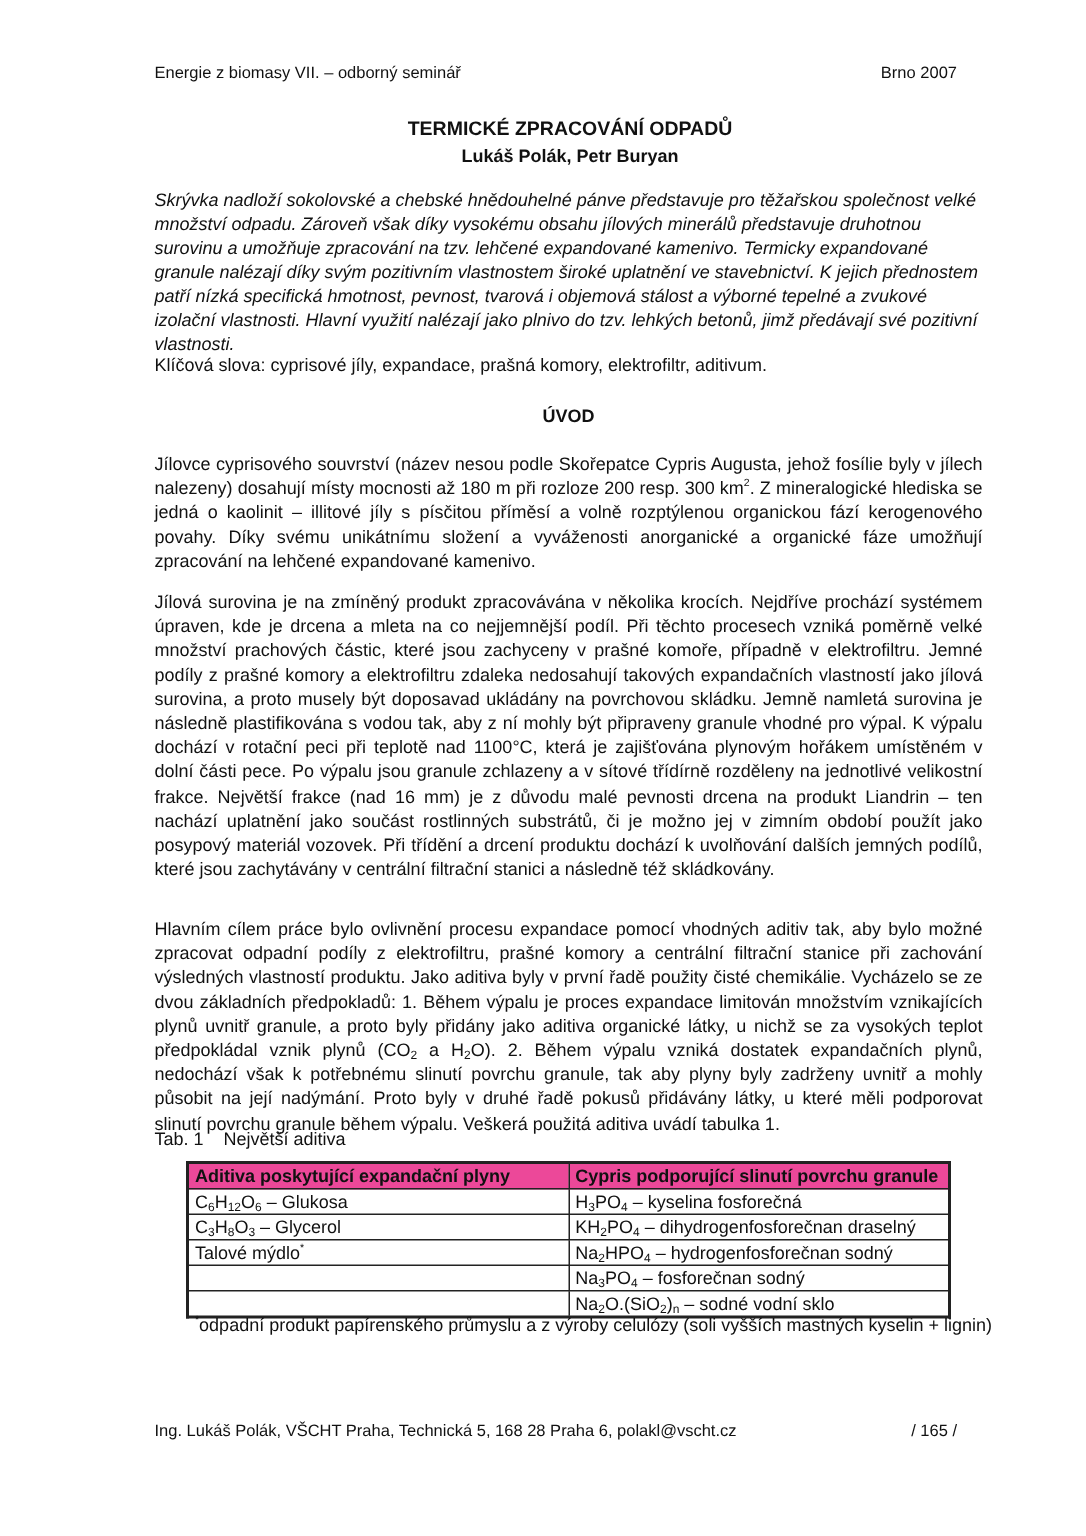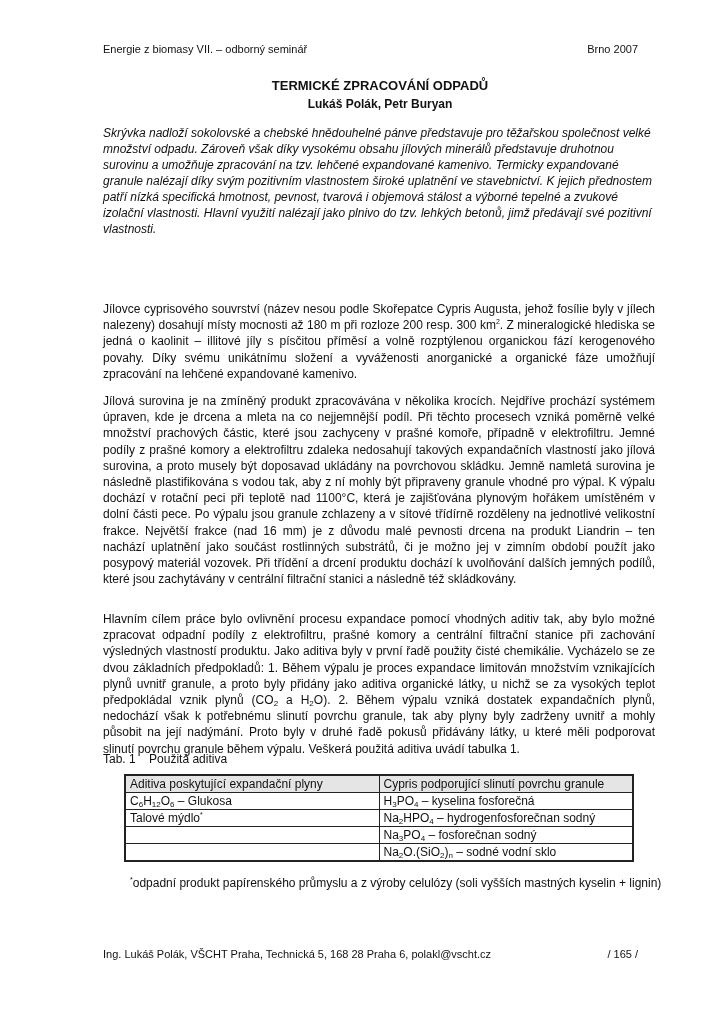--- a/index.html
+++ b/index.html
@@ -18,21 +18,21 @@
   .keywords { position: absolute; top: 236px; left: 103px; width: 552px; font-size: 12px; }
   .sec { position: absolute; left: 103px; width: 552px; text-align: center; font-weight: bold; font-size: 12px; }
   .para { position: absolute; left: 103px; width: 552px; font-size: 12px; line-height: 16.2px;
           text-align: justify; }
   .tabcap { position: absolute; top: 752px; left: 103px; font-size: 12px; }
   .tabcap .num { margin-right: 10px; }
   table.additives { position: absolute; top: 774px; left: 124px; width: 510px;
                     border-collapse: collapse; font-size: 12px; border: 2px solid #222; }
   table.additives td { border: 1px solid #222; padding: 0 4px; height: 16px; line-height: 16px;
                        width: 50%; vertical-align: middle; }
-  table.additives tr.head td { background: #e5e5e5; }
+  table.additives tr.head td { background: #ec4899; font-weight: bold; }
   .footnote { position: absolute; top: 876px; left: 130px; font-size: 12px; }
   .footer { position: absolute; top: 948px; left: 103px; right: 70px; font-size: 11px; }
   .footer .left { position: absolute; left: 0; top: 0; }
   .footer .right { position: absolute; right: 0; top: 0; }
   sub { font-size: 8px; vertical-align: -2px; line-height: 0; }
   sup { font-size: 7px; vertical-align: 5px; line-height: 0; }
 </style>
 </head>
 <body>
 
@@ -41,43 +41,49 @@
   <div class="hdr">
     <span class="left">Energie z biomasy VII. – odborný seminář</span>
     <span class="right">Brno 2007</span>
   </div>
 
   <div class="title">TERMICKÉ ZPRACOVÁNÍ ODPADŮ</div>
   <div class="authors">Lukáš Polák, Petr Buryan</div>
 
   <div class="abstract">Skrývka nadloží sokolovské a chebské hnědouhelné pánve představuje pro těžařskou společnost velké množství odpadu. Zároveň však díky vysokému obsahu jílových minerálů představuje druhotnou surovinu a umožňuje zpracování na tzv. lehčené expandované kamenivo. Termicky expandované granule nalézají díky svým pozitivním vlastnostem široké uplatnění ve stavebnictví. K jejich přednostem patří nízká specifická hmotnost, pevnost, tvarová i objemová stálost a výborné tepelné a zvukové izolační vlastnosti. Hlavní využití nalézají jako plnivo do tzv. lehkých betonů, jimž předávají své pozitivní vlastnosti.</div>
 
+  <div class="keywords">Klíčová slova: cyprisové jíly, expandace, prašná komory, elektrofiltr, aditivum.</div>
 
+  <div class="sec" style="top:270px">ÚVOD</div>
 
   <div class="para" style="top:301px"><span>Jílovce cyprisového souvrství (název nesou podle Skořepatce Cypris Augusta, jehož fosílie byly v jílech nalezeny) dosahují místy mocnosti až 180 m při rozloze 200 resp. 300 km</span><sup>2</sup><span>. Z mineralogické hlediska se jedná o kaolinit – illitové jíly s písčitou příměsí a volně rozptýlenou organickou fází kerogenového povahy. Díky svému unikátnímu složení a vyváženosti anorganické a organické fáze umožňují zpracování na lehčené expandované kamenivo.</span></div>
 
   <div class="para" style="top:393px">Jílová surovina je na zmíněný produkt zpracovávána v několika krocích. Nejdříve prochází systémem úpraven, kde je drcena a mleta na co nejjemnější podíl. Při těchto procesech vzniká poměrně velké množství prachových částic, které jsou zachyceny v prašné komoře, případně v elektrofiltru. Jemné podíly z prašné komory a elektrofiltru zdaleka nedosahují takových expandačních vlastností jako jílová surovina, a proto musely být doposavad ukládány na povrchovou skládku. Jemně namletá surovina je následně plastifikována s vodou tak, aby z ní mohly být připraveny granule vhodné pro výpal. K výpalu dochází v rotační peci při teplotě nad 1100°C, která je zajišťována plynovým hořákem umístěném v dolní části pece. Po výpalu jsou granule zchlazeny a v sítové třídírně rozděleny na jednotlivé velikostní frakce. Největší frakce (nad 16 mm) je z důvodu malé pevnosti drcena na produkt Liandrin – ten nachází uplatnění jako součást rostlinných substrátů, či je možno jej v zimním období použít jako posypový materiál vozovek. Při třídění a drcení produktu dochází k uvolňování dalších jemných podílů, které jsou zachytávány v centrální filtrační stanici a následně též skládkovány.</div>
 
 
   <div class="para" style="top:611px"><span>Hlavním cílem práce bylo ovlivnění procesu expandace pomocí vhodných aditiv tak, aby bylo možné zpracovat odpadní podíly z elektrofiltru, prašné komory a centrální filtrační stanice při zachování výsledných vlastností produktu. Jako aditiva byly v první řadě použity čisté chemikálie. Vycházelo se ze dvou základních předpokladů: 1. Během výpalu je proces expandace limitován množstvím vznikajících plynů uvnitř granule, a proto byly přidány jako aditiva organické látky, u nichž se za vysokých teplot předpokládal vznik plynů (CO</span><sub>2</sub><span> a H</span><sub>2</sub><span>O). 2. Během výpalu vzniká dostatek expandačních plynů, nedochází však k potřebnému slinutí povrchu granule, tak aby plyny byly zadrženy uvnitř a mohly působit na její nadýmání. Proto byly v druhé řadě pokusů přidávány látky, u které měli podporovat slinutí povrchu granule během výpalu. Veškerá použitá aditiva uvádí tabulka 1.</span></div>
 
   <div class="tabcap">
     <span class="num">Tab. 1</span>
-    <span>Použitá aditiva</span>
+    <span>Největší aditiva</span>
   </div>
 
   <table class="additives">
     <tbody id="tbl-body">
       <tr class="head">
         <td>Aditiva poskytující expandační plyny</td>
         <td>Cypris podporující slinutí povrchu granule</td>
       </tr>
     <tr>
           <td>C<sub>6</sub>H<sub>12</sub>O<sub>6</sub> – Glukosa</td>
           <td>H<sub>3</sub>PO<sub>4</sub> – kyselina fosforečná</td>
+        </tr>
+        <tr>
+          <td>C<sub>3</sub>H<sub>8</sub>O<sub>3</sub> – Glycerol</td>
+          <td>KH<sub>2</sub>PO<sub>4</sub> – dihydrogenfosforečnan draselný</td>
         </tr>
         <tr>
           <td>Talové mýdlo<sup>*</sup></td>
           <td>Na<sub>2</sub>HPO<sub>4</sub> – hydrogenfosforečnan sodný</td>
         </tr>
         <tr>
           <td></td>
           <td>Na<sub>3</sub>PO<sub>4</sub> – fosforečnan sodný</td>
         </tr>
         <tr>

